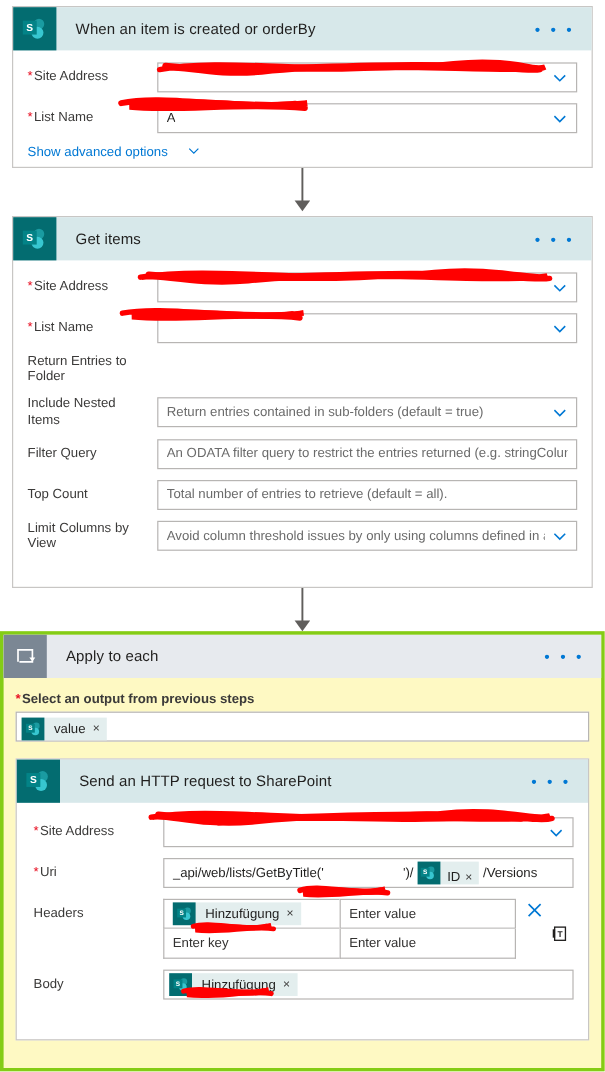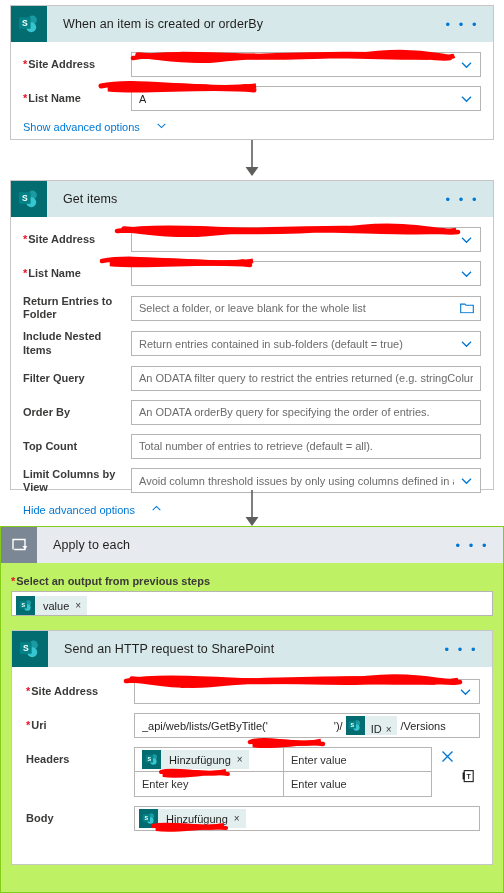--- a/index.html
+++ b/index.html
@@ -54,21 +54,20 @@
     display: flex; align-items: center;
     margin-bottom: 9px;
   }
   .row-label {
     width: 108px;
     flex: 0 0 108px;
     font-size: 11px;
     color: #3b3a39;
     padding-right: 6px;
     line-height: 1.2;
-    font-weight: bold;
   }
   .req { color: #e81123; margin-right: 1px; }
   .field {
     position: relative;
     flex: 1 1 auto;
     height: 25px;
     border: 1px solid #b7b5b3;
     background: #fff;
     display: flex; align-items: center;
     padding: 0 26px 0 7px;
@@ -121,21 +120,21 @@
     padding: 0 6px 0 8px;
     font-size: 11px; color: #201f1e;
     white-space: nowrap; overflow: hidden;
   }
   .token .tok-x {
     padding-right: 6px;
     color: #3b3a39; font-size: 10px;
   }
 
   
-  .loop-wrap { border: 1px solid #84cc16; background:#bef264; }
+  .loop-wrap { border: 3px solid #84cc16; background:#fef9c3; }
   .loop-body { padding: 10px 8px 12px 8px; }
   .loop-sublabel { font-size: 11px; color: #3b3a39; margin: 2px 0 4px 2px; font-weight: bold; }
   .loop-select {
     border: 1px solid #b7b5b3; background: #fff;
     height: 25px; display: flex; align-items: flex-end;
     padding-left: 4px;
     margin: 0 2px;
   }
   .nested { margin: 14px 2px 0 2px; }
 
@@ -283,28 +282,20 @@
           <span class="chev">
             <svg width="13" height="13" viewBox="0 0 13 13">
                 <path d="M2 4.3 L6.5 8.8 L11 4.3" fill="none" stroke="#0078d4" stroke-width="1.3"></path>
               </svg>
           </span>
         </div>
       </div>
 
       <div class="row">
         <div class="row-label">Return Entries to Folder</div>
-        <div class="field">
-          <span class="ph">Select a folder, or leave blank for the whole list</span>
-          <span class="folder">
-            <svg width="14" height="12" viewBox="0 0 14 12">
-              <path d="M0.7 2.6 h4.2 l1.1 1.2 h7.3 v7.4 h-12.6 z" fill="none" stroke="#0078d4" stroke-width="1.1"></path>
-            </svg>
-          </span>
-        </div>
       </div>
 
       <div class="row">
         <div class="row-label">Include Nested Items</div>
         <div class="field">
           <span class="ph">Return entries contained in sub-folders (default = true)</span>
           <span class="chev">
             <svg width="13" height="13" viewBox="0 0 13 13">
                 <path d="M2 4.3 L6.5 8.8 L11 4.3" fill="none" stroke="#0078d4" stroke-width="1.3"></path>
               </svg>
@@ -312,54 +303,40 @@
         </div>
       </div>
 
       <div class="row">
         <div class="row-label">Filter Query</div>
         <div class="field" style="padding-right:7px;">
           <span class="ph">An ODATA filter query to restrict the entries returned (e.g. stringColumn eq 'stri</span>
         </div>
       </div>
 
-      <div class="row">
-        <div class="row-label">Order By</div>
-        <div class="field" style="padding-right:7px;">
-          <span class="ph">An ODATA orderBy query for specifying the order of entries.</span>
-        </div>
-      </div>
 
       <div class="row">
         <div class="row-label">Top Count</div>
         <div class="field" style="padding-right:7px;">
           <span class="ph">Total number of entries to retrieve (default = all).</span>
         </div>
       </div>
 
       <div class="row">
         <div class="row-label">Limit Columns by View</div>
         <div class="field">
           <span class="ph">Avoid column threshold issues by only using columns defined in a view</span>
           <span class="chev">
             <svg width="13" height="13" viewBox="0 0 13 13">
                 <path d="M2 4.3 L6.5 8.8 L11 4.3" fill="none" stroke="#0078d4" stroke-width="1.3"></path>
               </svg>
           </span>
         </div>
       </div>
 
-      <div class="adv-link">
-        <span>Hide advanced options</span>
-        <span>
-          <svg width="11" height="11" viewBox="0 0 13 13">
-              <path d="M2 8.5 L6.5 4 L11 8.5" fill="none" stroke="#0078d4" stroke-width="1.2"></path>
-            </svg>
-        </span>
-      </div>
 
     </div>
   </div>
 
   <div class="scribble" style="left:112px;top:219px;">
     <svg width="350" height="24">
       <path d="M5 12 C70 2, 160 19, 250 8 C300 3, 335 15, 344 11 C300 18, 190 5, 95 15 C50 19, 18 9, 6 12 C45 7, 130 18, 225 10 C285 6, 330 16, 346 13" fill="none" stroke="#ff0000" stroke-width="4.5" stroke-linecap="round"></path>
       <path d="M12 10 C90 18, 200 4, 320 12" fill="none" stroke="#ff0000" stroke-width="5.5" stroke-linecap="round"></path>
     </svg>
   </div>

